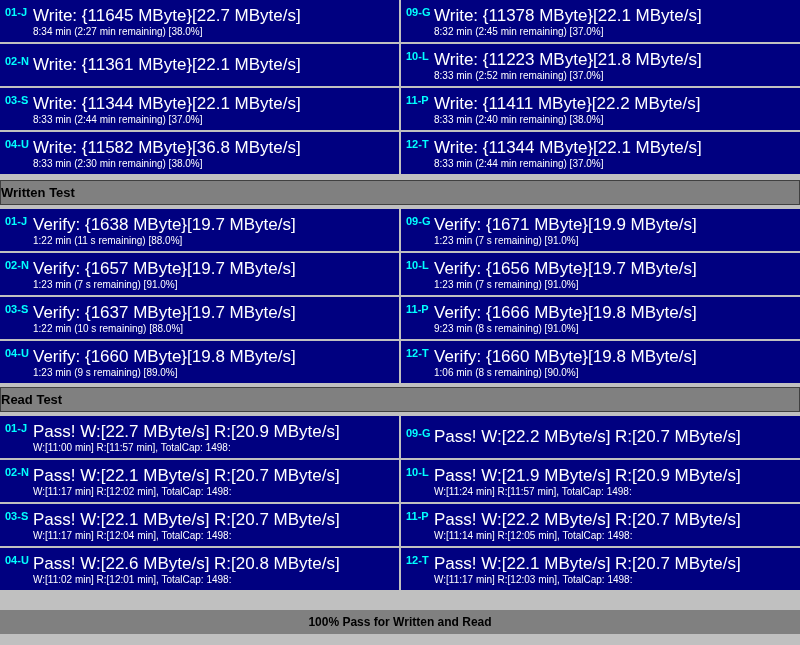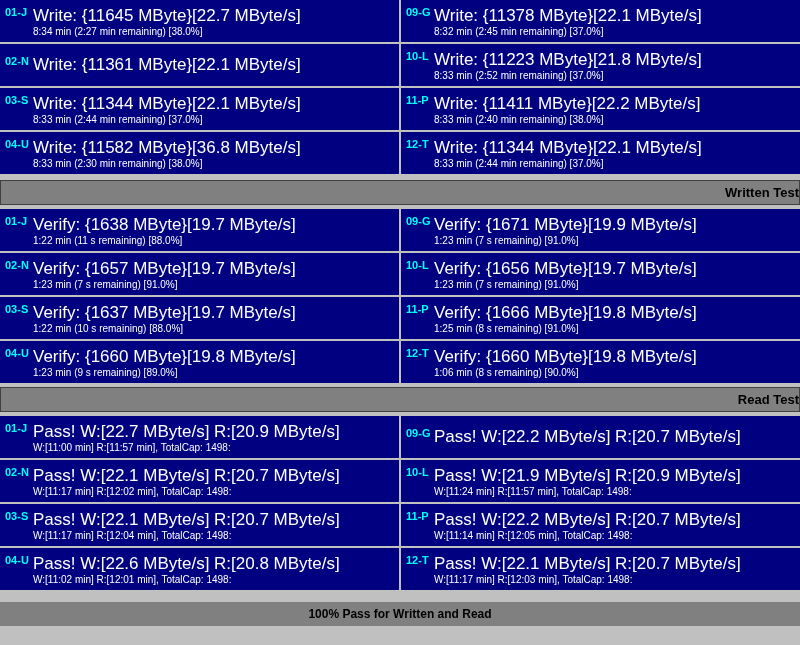--- a/index.html
+++ b/index.html
@@ -36,37 +36,37 @@
       display: flex;
       align-items: flex-start;
     }
     .row-id {
       color: #00ffff;
       font-weight: bold;
       min-width: 28px;
       font-size: 11px;
     }
     .section-header {
-      text-align: right;
+      text-align: left;
       background: #808080;
       color: #000000;
       padding: 4px 0;
       font-size: 13px;
       font-weight: bold;
       margin: 4px 0;
       border: 1px solid #404040;
     }
     .bottom-bar {
       background: #808080;
       color: #000000;
       text-align: center;
       padding: 5px;
       font-size: 12px;
       font-weight: bold;
-      margin-top: 12px;
+      margin-top: 20px;
     }
     .cell-line1 {
       font-size: 17px;
       white-space: nowrap;
       overflow: hidden;
     }
     .cell-line2 {
       font-size: 10px;
       white-space: nowrap;
       overflow: hidden;
@@ -225,21 +225,21 @@
                 <div class="cell-line1">Verify: {1656 MByte}[19.7 MByte/s]</div>
                 <div class="cell-line2">1:23 min (7 s remaining)   [91.0%]</div>
               </div>
             </div>
           </div>
           <div class="cell">
             <div class="cell-row">
               <span class="row-id">11-P</span>
               <div>
                 <div class="cell-line1">Verify: {1666 MByte}[19.8 MByte/s]</div>
-                <div class="cell-line2">1:25 min (8 s remaining)   [91.0%]</div>
+                <div class="cell-line2">9:23 min (8 s remaining)   [91.0%]</div>
               </div>
             </div>
           </div>
           <div class="cell">
             <div class="cell-row">
               <span class="row-id">12-T</span>
               <div>
                 <div class="cell-line1">Verify: {1660 MByte}[19.8 MByte/s]</div>
                 <div class="cell-line2">1:06 min (8 s remaining)   [90.0%]</div>
               </div>

